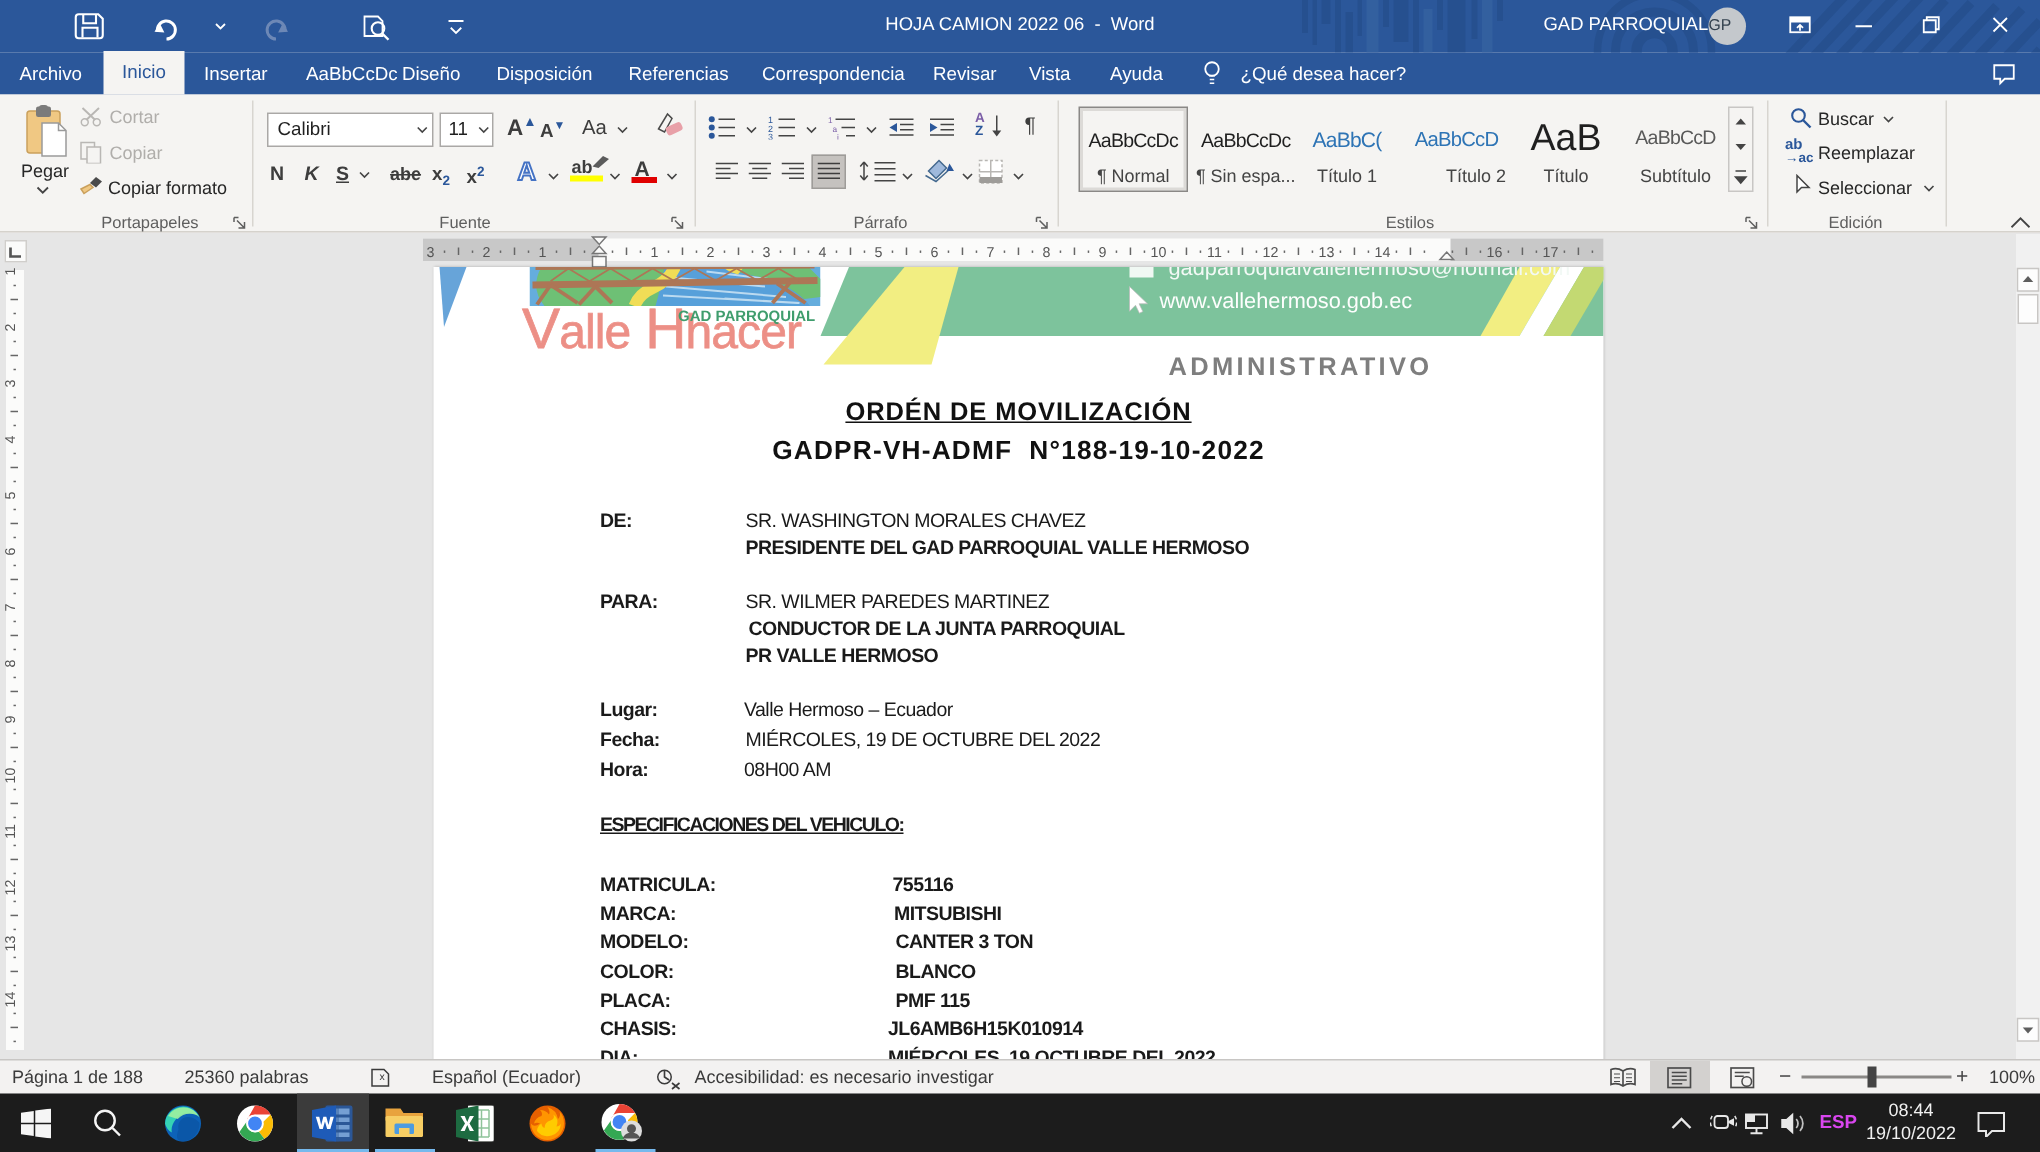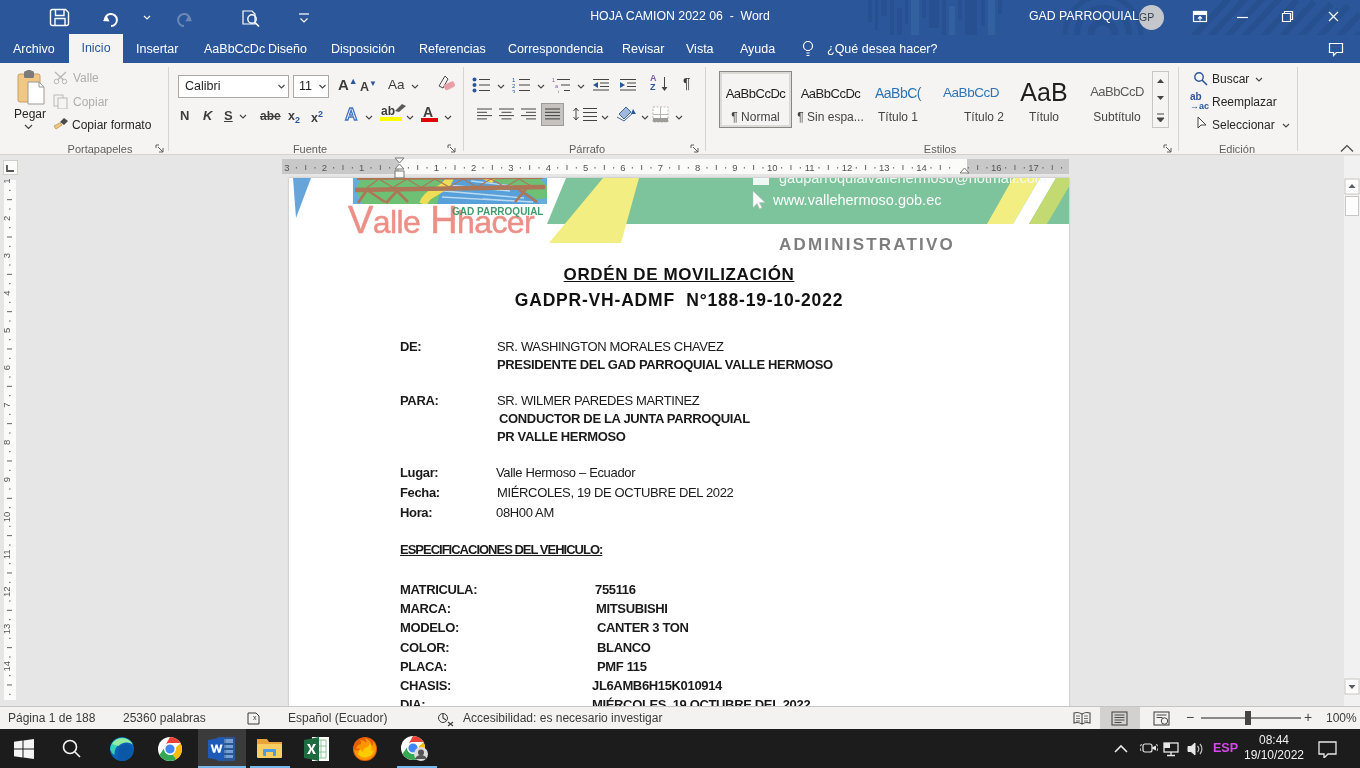--- a/index.html
+++ b/index.html
@@ -116,21 +116,21 @@
  </svg>
  <div style="position:absolute;left:14px;top:44px;font-size:12px;color:#262626">Pegar</div>
  <svg width="10" height="6" style="position:absolute;left:24px;top:61px" fill="none" stroke="#444">
         <path d="M1 1 l3.5 3.5 L8 1" stroke-width="1.2"></path>
       </svg>
  <svg width="17" height="14" style="position:absolute;left:53px;top:8px" fill="none" stroke="#b9b7b4">
         <circle cx="3.5" cy="10.5" r="2.3"></circle>
         <circle cx="11.5" cy="10.5" r="2.3"></circle>
         <path d="M4.5 9 L13 1 M10.5 9 L2 1" stroke-width="1.3"></path>
       </svg>
- <div style="position:absolute;left:73px;top:8px;font-size:12px;color:#b0aeab">Valle</div>
+ <div style="position:absolute;left:73px;top:8px;font-size:12px;color:#b0aeab">Cortar</div>
  <svg width="16" height="15" style="position:absolute;left:53px;top:31px" fill="none" stroke="#b9b7b4">
         <rect x="1" y="1" width="9" height="11"></rect>
         <rect x="5" y="4" width="9" height="11" fill="#f5f4f2"></rect>
       </svg>
  <div style="position:absolute;left:73px;top:32px;font-size:12px;color:#b0aeab">Copiar</div>
  <svg width="17" height="15" style="position:absolute;left:52px;top:54px">
         <path d="M2 9 l6 -3 l2 2 l-6 4 Z" fill="#f0c883" stroke="#caa05c"></path>
         <path d="M8 5 l4 -4 l4 3 l-4 4 Z" fill="#4a4a4a"></path>
       </svg>
  <div style="position:absolute;left:72px;top:55px;font-size:12px;color:#262626">Copiar formato</div>

